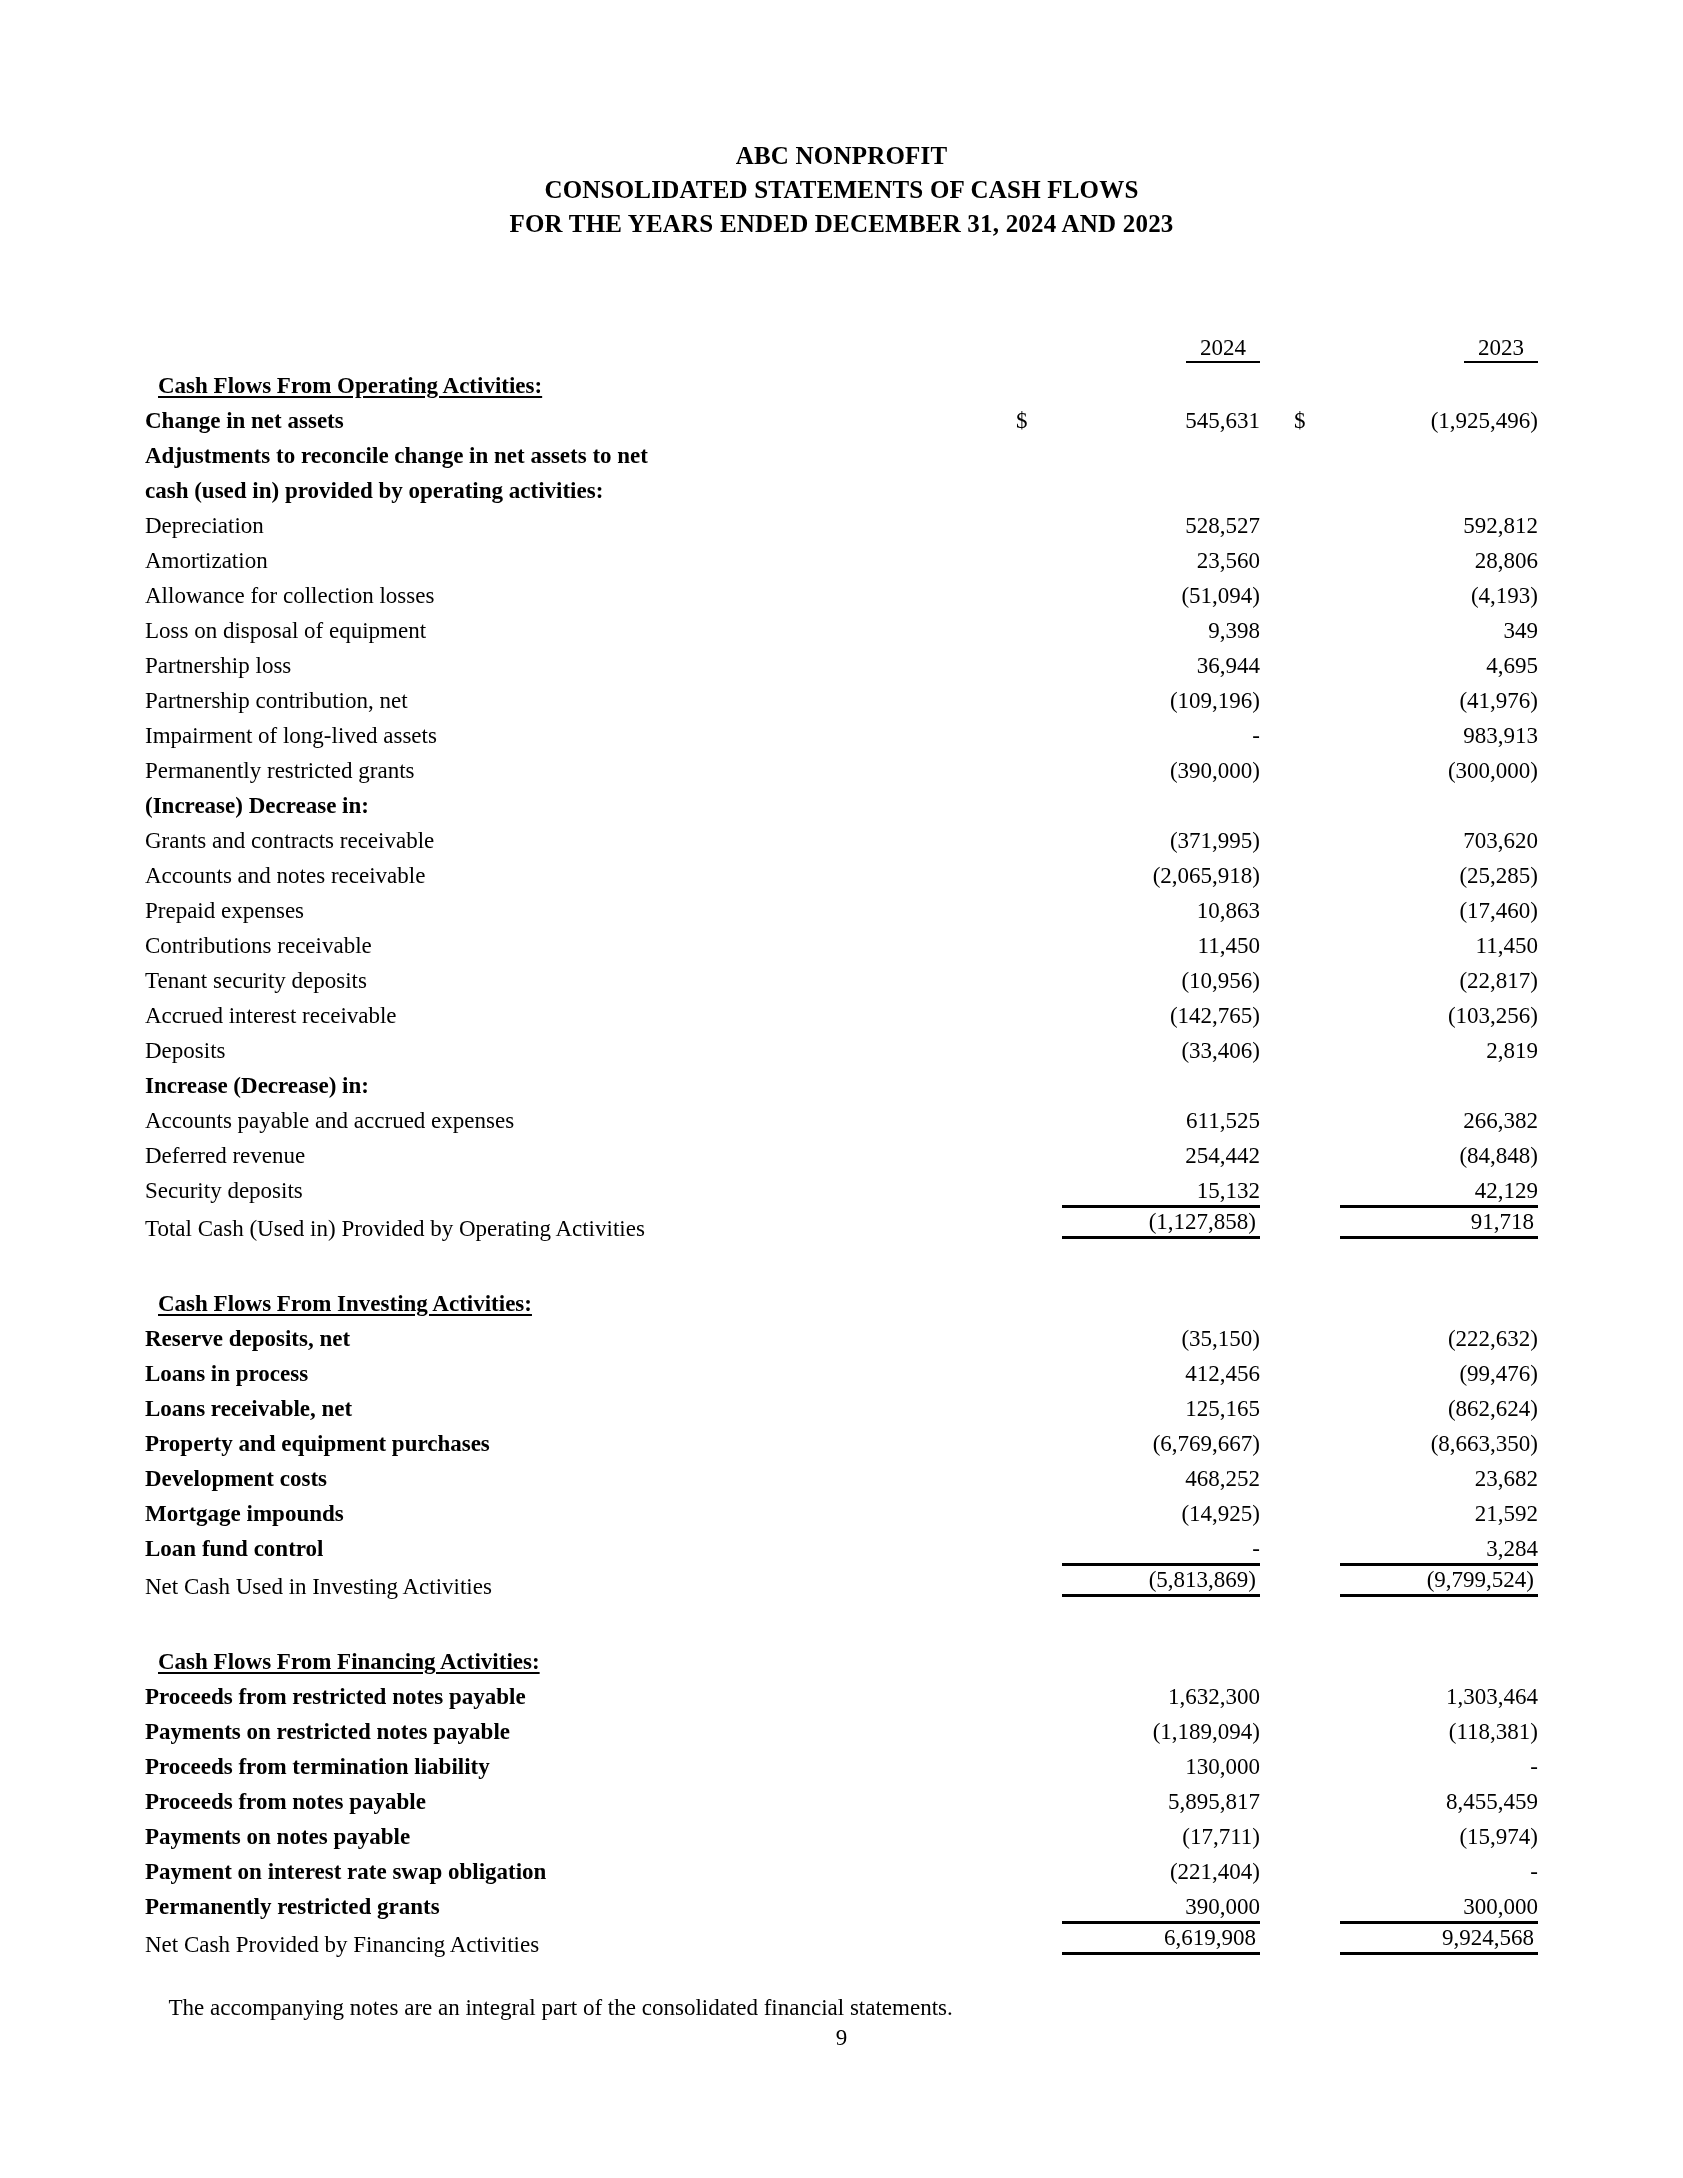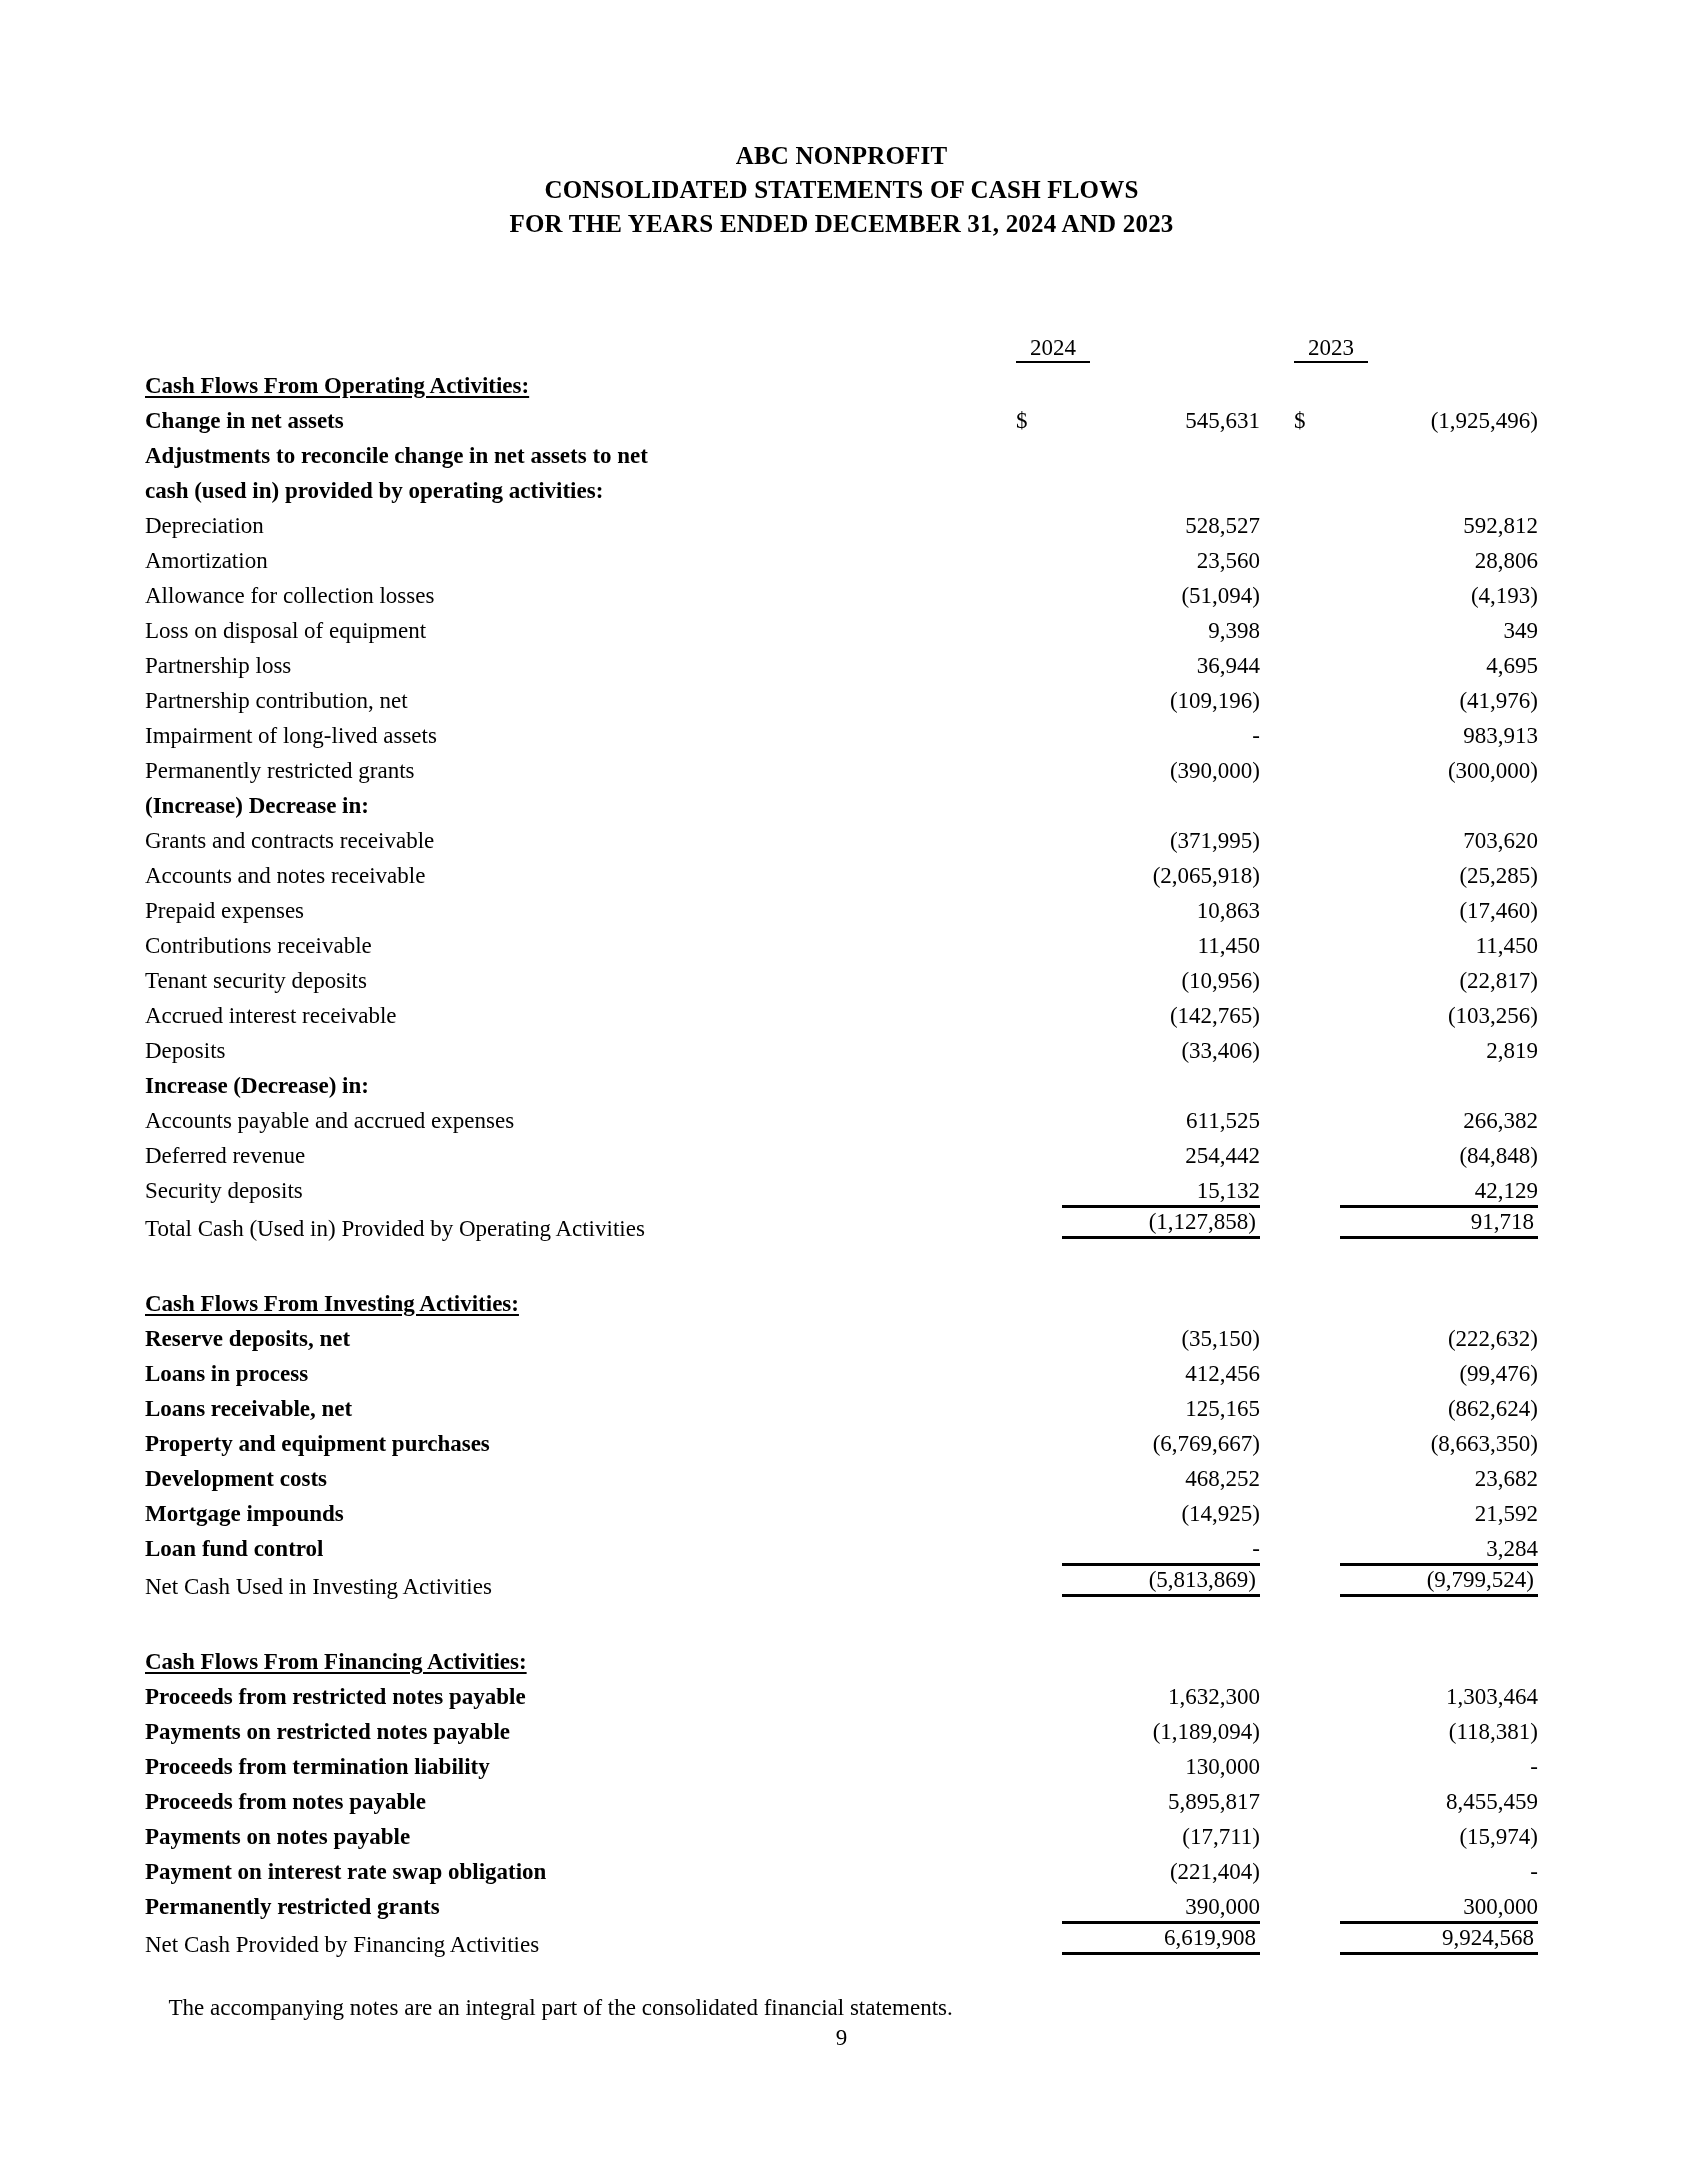--- a/index.html
+++ b/index.html
@@ -58,25 +58,25 @@
   .cur        { text-align: left;  padding-left: 6px; white-space: nowrap; }
   .val        { text-align: right; white-space: nowrap; padding-right: 4px; }
 
   
   .ind0 { padding-left: 0px;   }
   .ind1 { padding-left: 33px; font-weight: bold;  }
   .ind2 { padding-left: 57px;  }
   .ind3 { padding-left: 87px;  }
 
   .bold   { font-weight: bold; }
-  .uline  { text-decoration: underline; text-decoration-thickness: 2px; text-underline-offset: 3px; }
+  .uline  { text-decoration: underline; text-decoration-thickness: 2px; text-underline-offset: 3px; margin-left: 13px; }
 
   
   .yearhead {
-    text-align: left;
+    text-align: right;
     font-size: 23px;
     padding-bottom: 2px;
   }
   .yearhead span {
     display: inline-block;
     border-bottom: 2px solid #000;
     padding: 0 14px 1px 14px;
   }
   .spacer-md td { height: 30px; }
   .spacer-lg td { height: 40px; }

